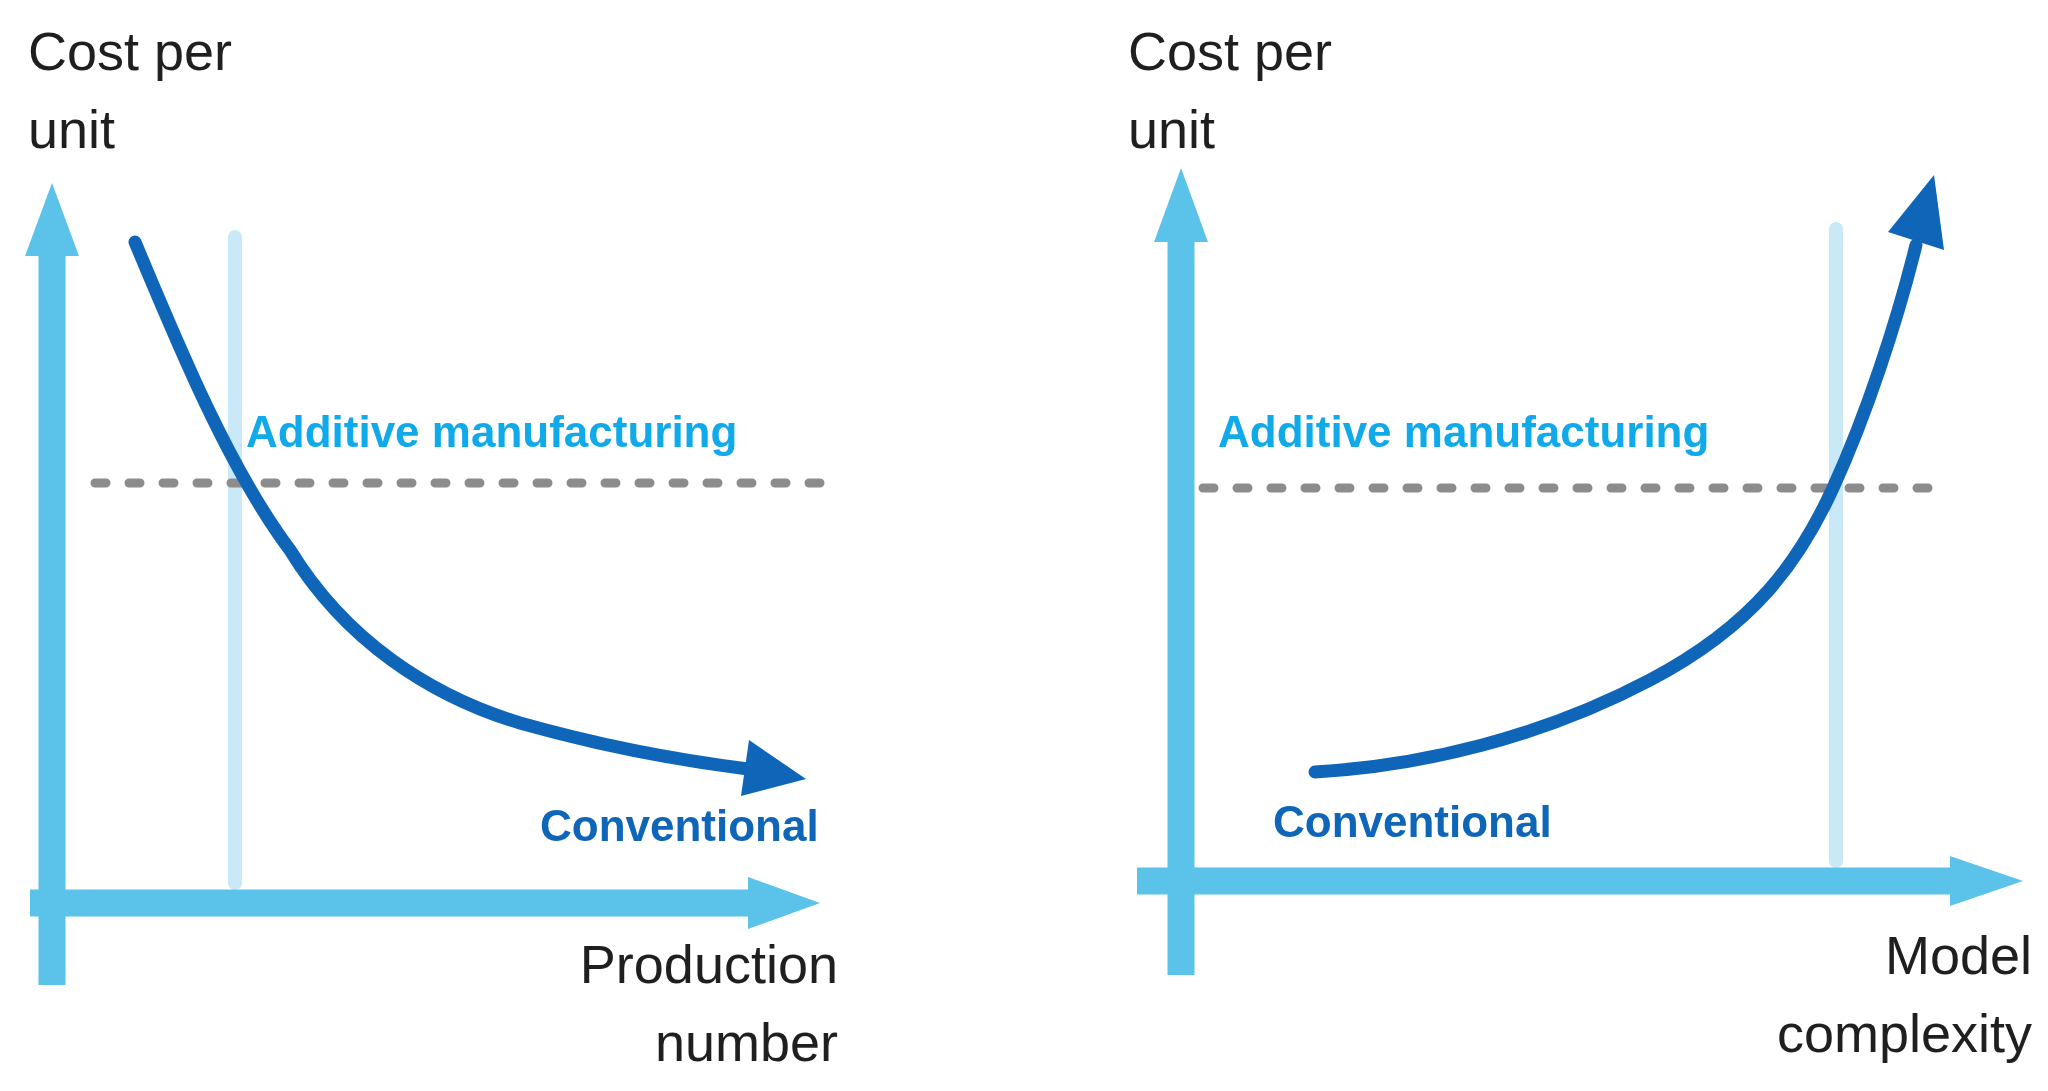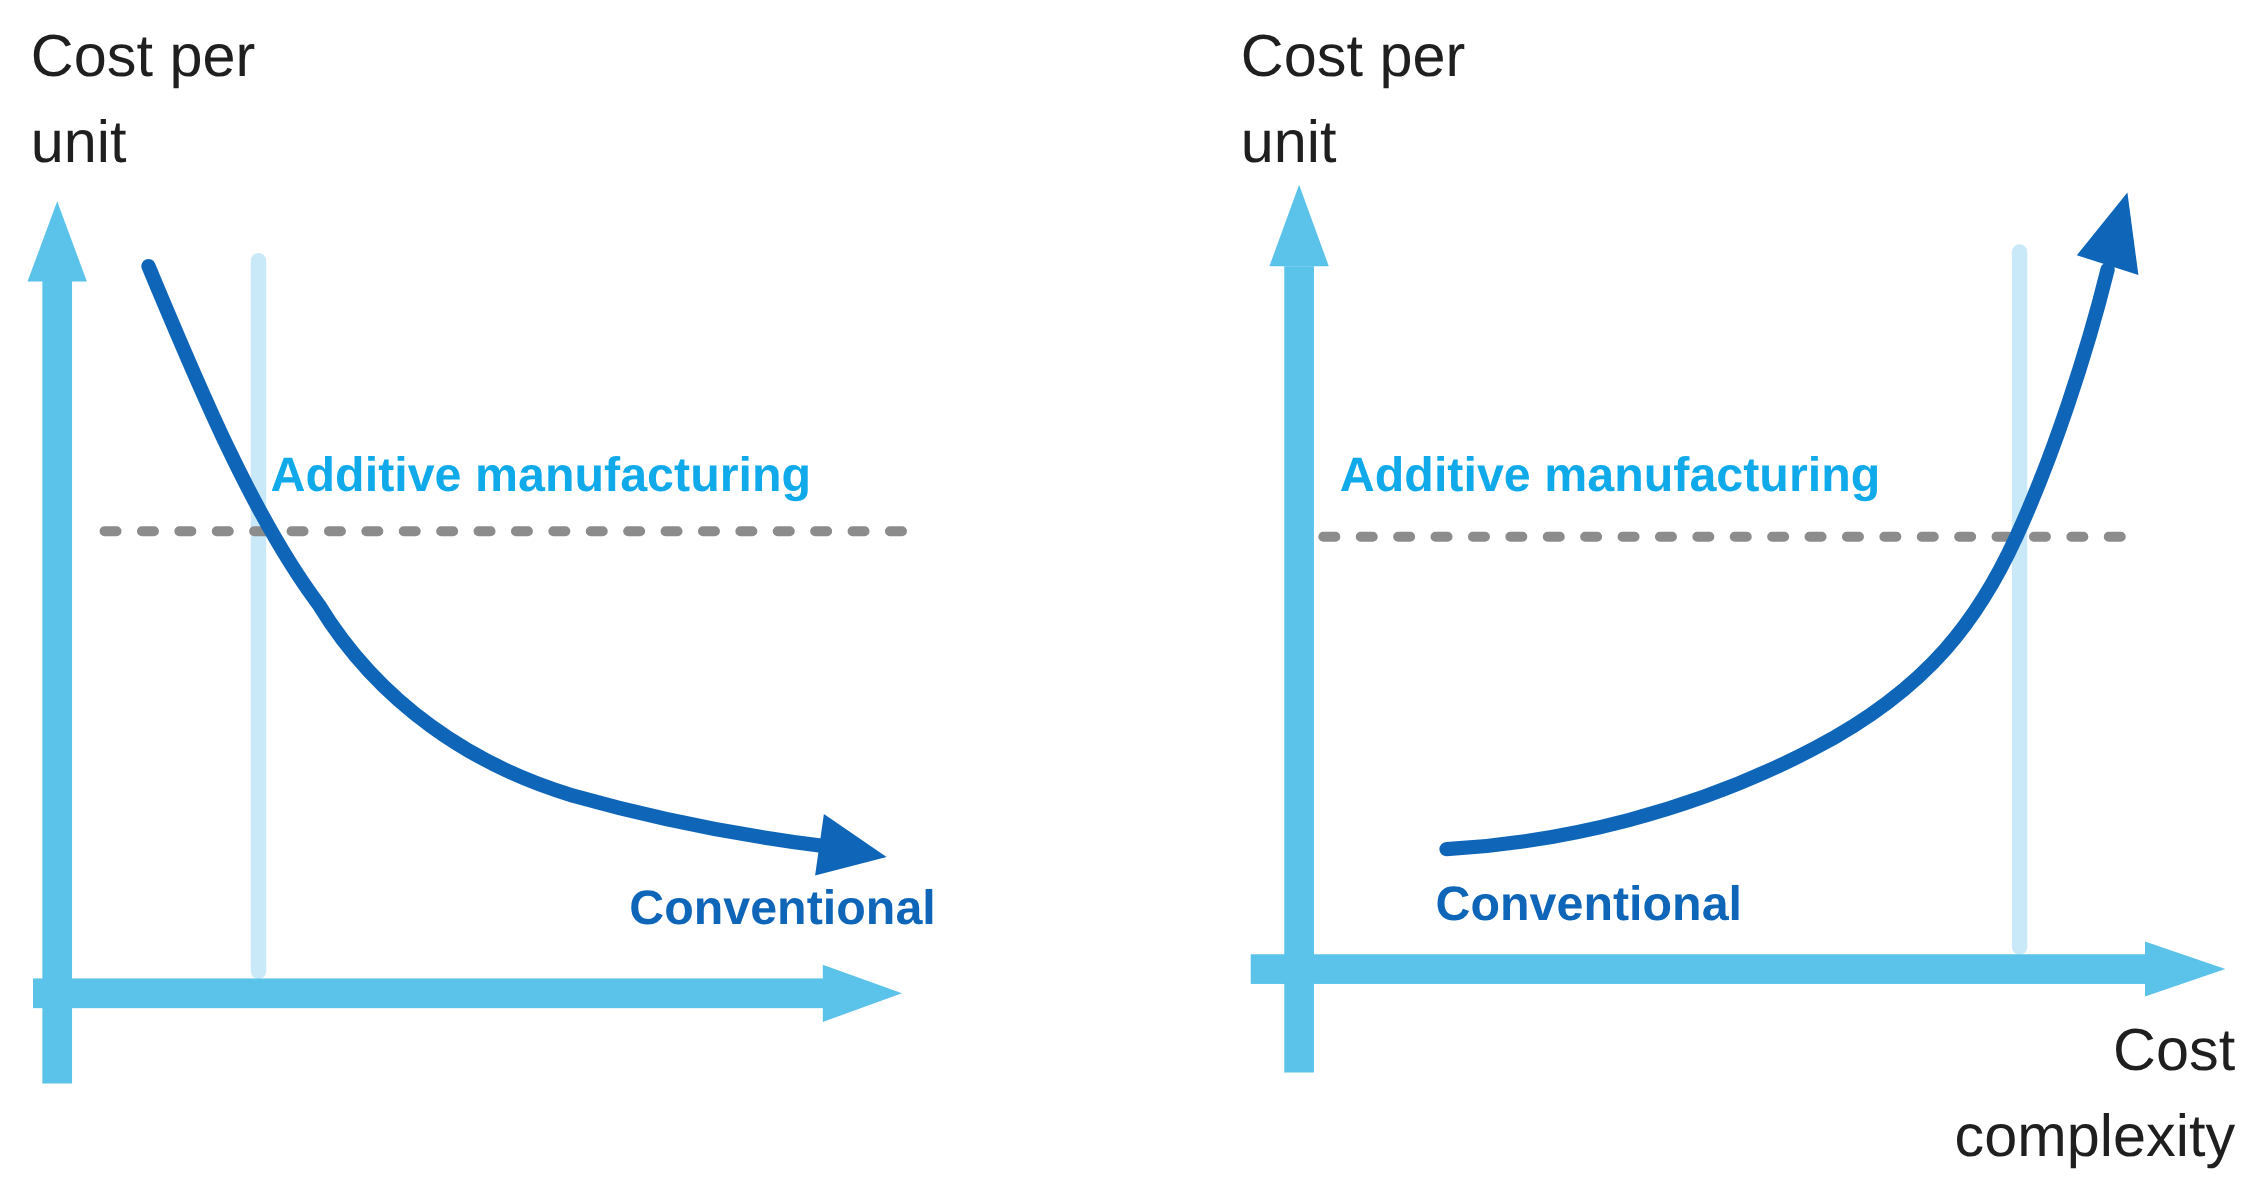--- a/index.html
+++ b/index.html
@@ -26,21 +26,21 @@
   .curve-line{stroke:var(--curve-blue);stroke-width:13;fill:none;stroke-linecap:round;}
   .curve-fill{fill:var(--curve-blue);}
   .label{position:absolute;white-space:pre-line;}
   .axis-title{
     font-size:54px;line-height:1.45;color:var(--text-black);
     letter-spacing:0px;
   }
   .axis-title.right-aligned{text-align:right;}
   .series-label{font-size:44px;font-weight:bold;line-height:1.1;}
   .series-label.additive{color:var(--additive-cyan);}
-  .series-label.conventional{color:var(--curve-blue);margin-left:32px;}
+  .series-label.conventional{color:var(--curve-blue);}
 </style>
 </head>
 <body>
 
 <div class="canvas">
 
   <svg width="2048" height="1091" viewBox="0 0 2048 1091">
 
     <g>
       <rect class="marker-shape" x="228" y="230" width="14" height="660" rx="7"></rect>
@@ -62,21 +62,23 @@
       <polygon class="axis-shape" points="2023,881 1950,856 1950,906"></polygon>
       <path class="curve-line" d="M 1315 772 C 1420 766 1540 738 1650 680 C 1755 625 1800 560 1833 488 C 1866 416 1897 322 1916 245"></path>
       <polygon class="curve-fill" points="1934,175 1944,250 1888,232"></polygon>
     </g>
   </svg>
 
   <div class="label axis-title" style="left:28px;top:12px">Cost per
 unit</div>
   <div class="label series-label additive" style="left:246px;top:408px">Additive manufacturing</div>
   <div class="label series-label conventional" style="left:540px;top:802px">Conventional</div>
+  <div class="label axis-title right-aligned" style="right:1210px;top:925px">Production
+number</div>
 
   <div class="label axis-title" style="left:1128px;top:12px">Cost per
 unit</div>
   <div class="label series-label additive" style="left:1218px;top:408px">Additive manufacturing</div>
   <div class="label series-label conventional" style="left:1273px;top:798px">Conventional</div>
-  <div class="label axis-title right-aligned" style="right:16px;top:916px">Cost
+  <div class="label axis-title right-aligned" style="right:16px;top:916px">Model
 complexity</div>
 
 </div>
 
 </body></html>

